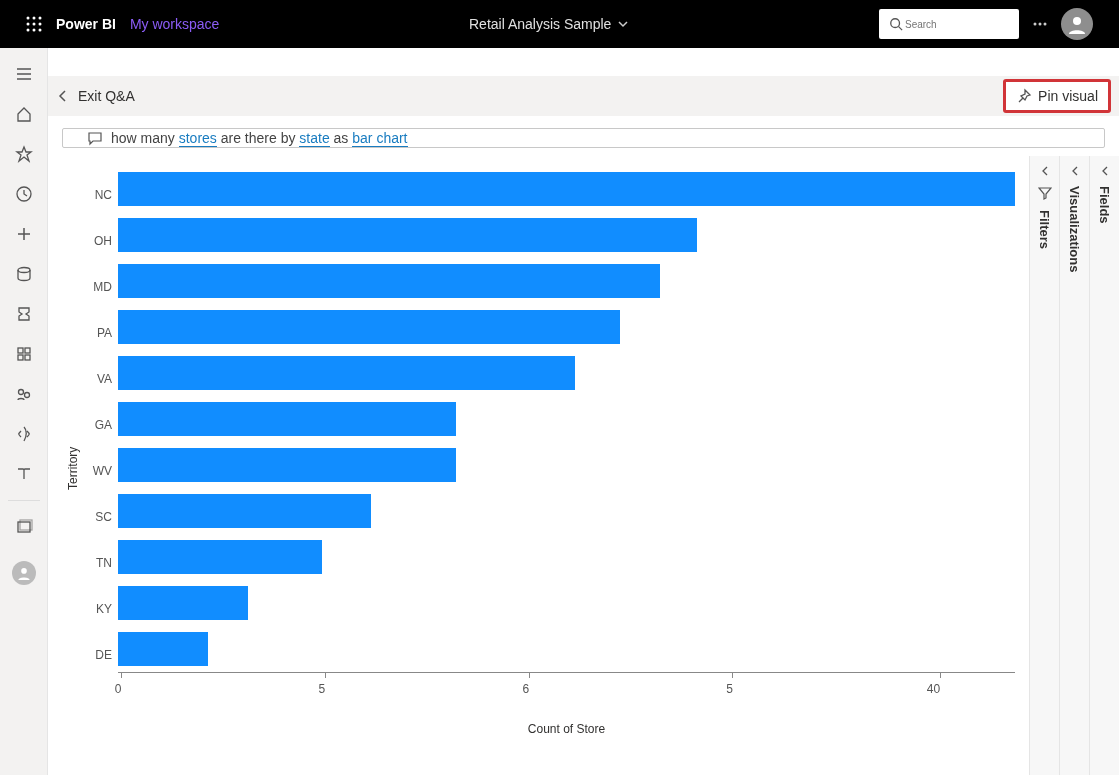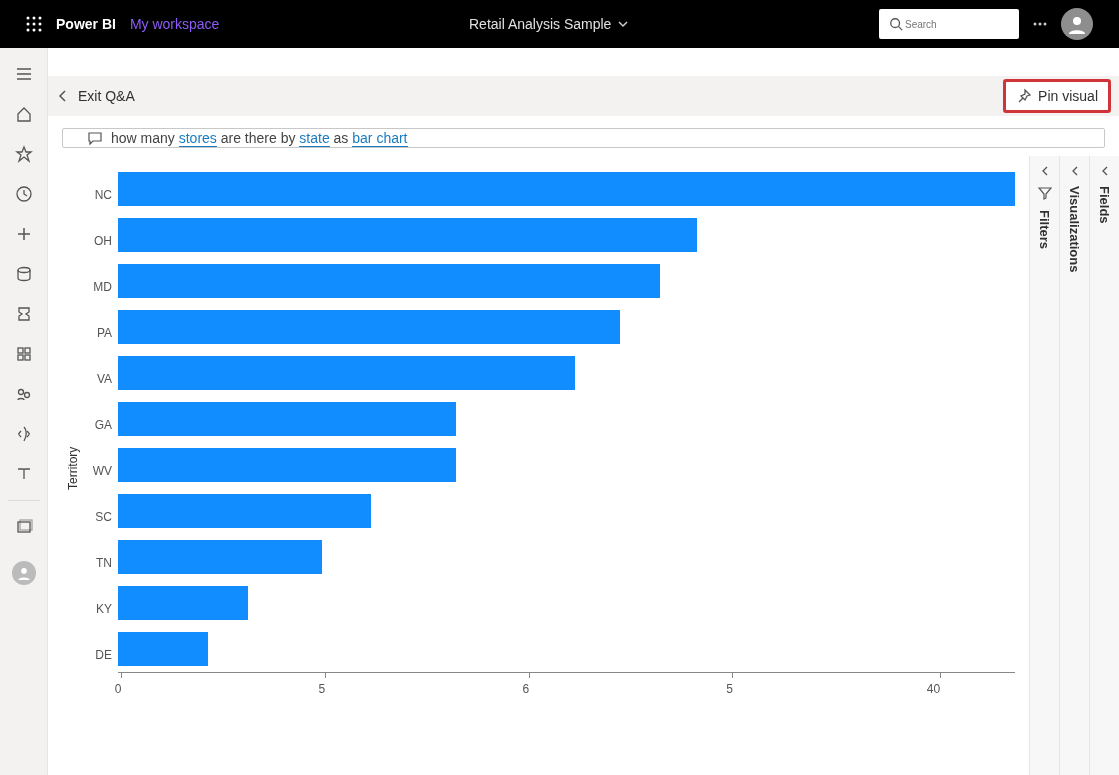--- a/index.html
+++ b/index.html
@@ -314,20 +314,21 @@
                 </div>
               </div>
             <div class="xaxis" id="xaxis">
               <div class="xaxis-line"></div>
             <div class="xtick" style="left: 0%;"><div class="tk"></div><span class="lbl">0</span></div>
                 <div class="xtick" style="left: 22.7273%;"><div class="tk"></div><span class="lbl">5</span></div>
                 <div class="xtick" style="left: 45.4545%;"><div class="tk"></div><span class="lbl">6</span></div>
                 <div class="xtick" style="left: 68.1818%;"><div class="tk"></div><span class="lbl">5</span></div>
                 <div class="xtick" style="left: 90.9091%;"><div class="tk"></div><span class="lbl">40</span></div>
               </div>
+            <div class="xaxis-label">Count of Store</div>
           </div>
         </div>
       </div>
       <div class="right-panes">
         <div class="right-pane">
           <span class="chev-left icon-svg">
               <svg width="10" height="10" viewBox="0 0 10 10">
                 <path d="M7 1L3 5l4 4" stroke="#555" stroke-width="1.3" fill="none"></path>
               </svg>
             </span>

